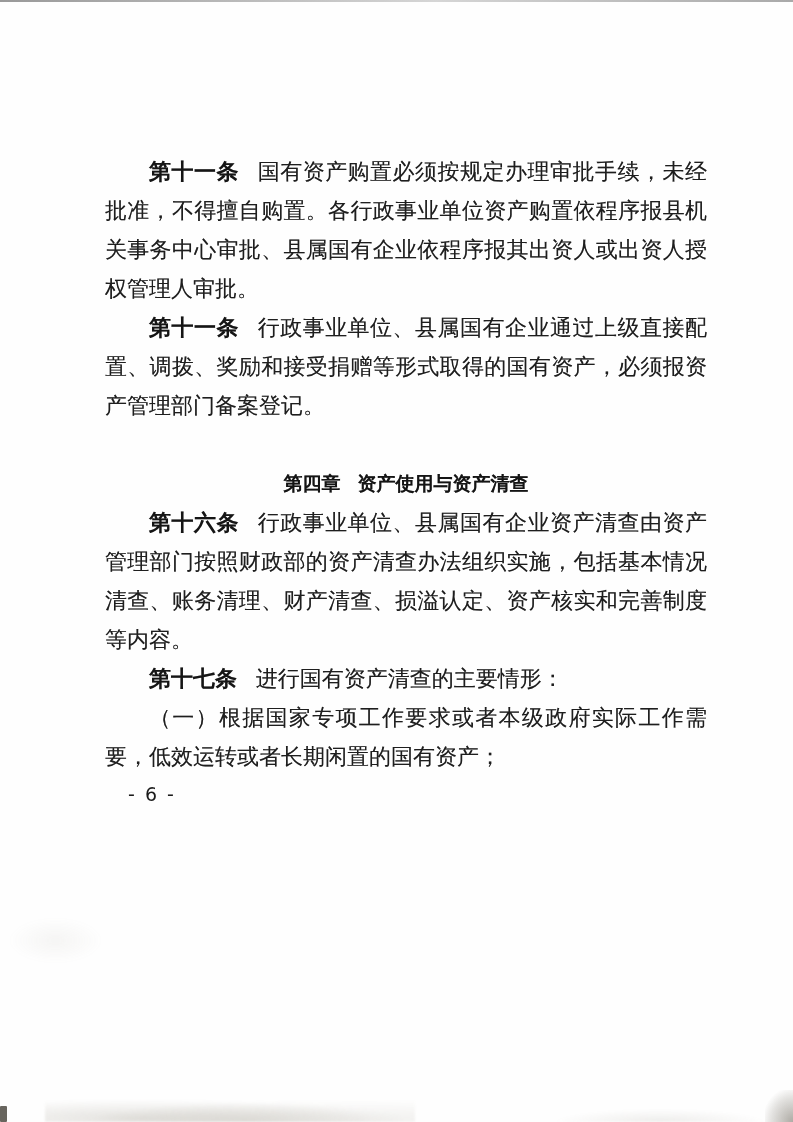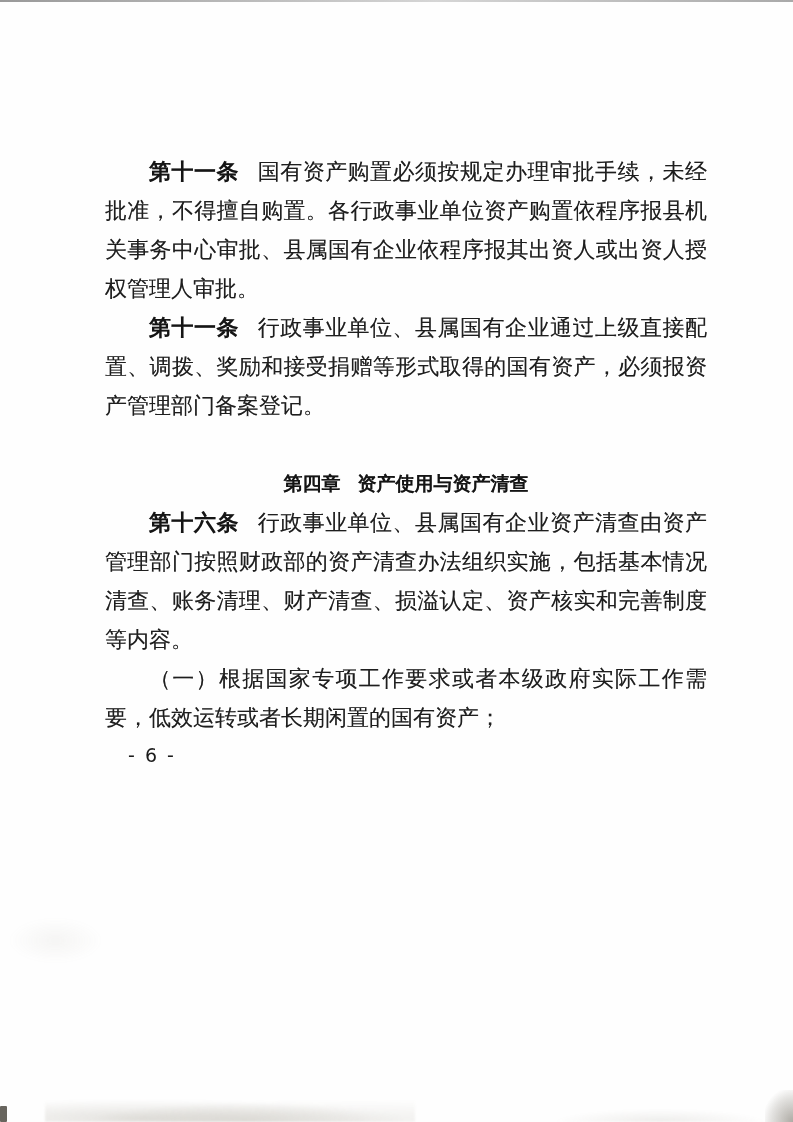--- a/index.html
+++ b/index.html
@@ -97,20 +97,21 @@
 
   <p class="para"><span class="article-no">第十一条</span><span>行政事业单位、县属国有企业通过上级直接配置、调拨、奖励和接受捐赠等形式取得的国有资产，必须报资产管理部门备案登记。</span></p>
 
 
   <h2 class="chapter"><span class="chapter-no">第四章</span><span>资产使用与资产清查</span></h2>
 
 
 
   <p class="para"><span class="article-no">第十六条</span><span>行政事业单位、县属国有企业资产清查由资产管理部门按照财政部的资产清查办法组织实施，包括基本情况清查、账务清理、财产清查、损溢认定、资产核实和完善制度等内容。</span></p>
 
+  <p class="para"><span class="article-no">第十七条</span><span>进行国有资产清查的主要情形：</span></p>
 
   <p class="para"><span>（一）根据国家专项工作要求或者本级政府实际工作需要，低效运转或者长期闲置的国有资产；</span></p>
 
   <div class="page-number">- 6 -</div>
 
 </div>
 
 <div class="artifact top-edge-line"></div>
 <div class="artifact smudge-left-faint"></div>
 <div class="artifact smudge-bottom-left"></div>

